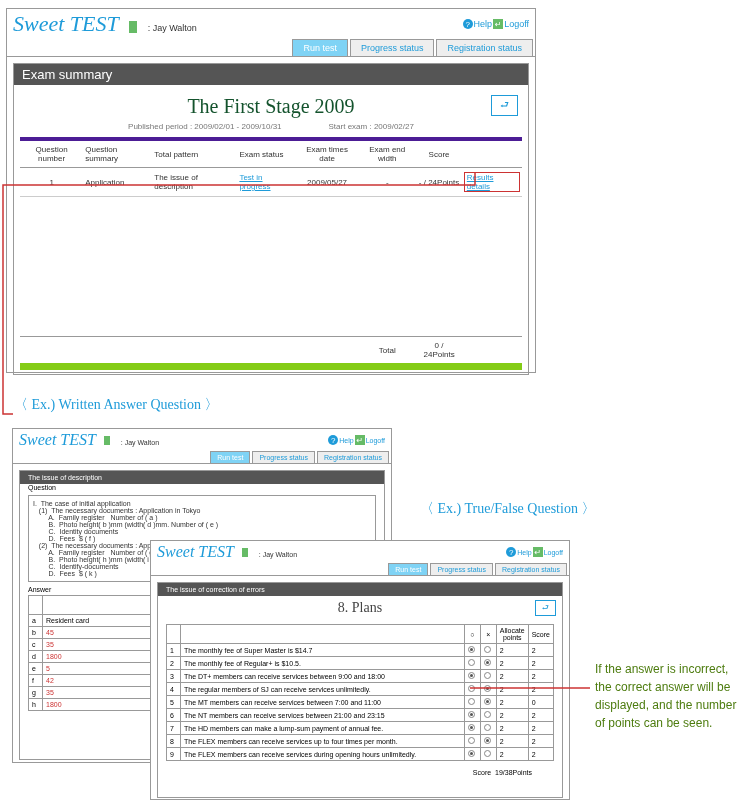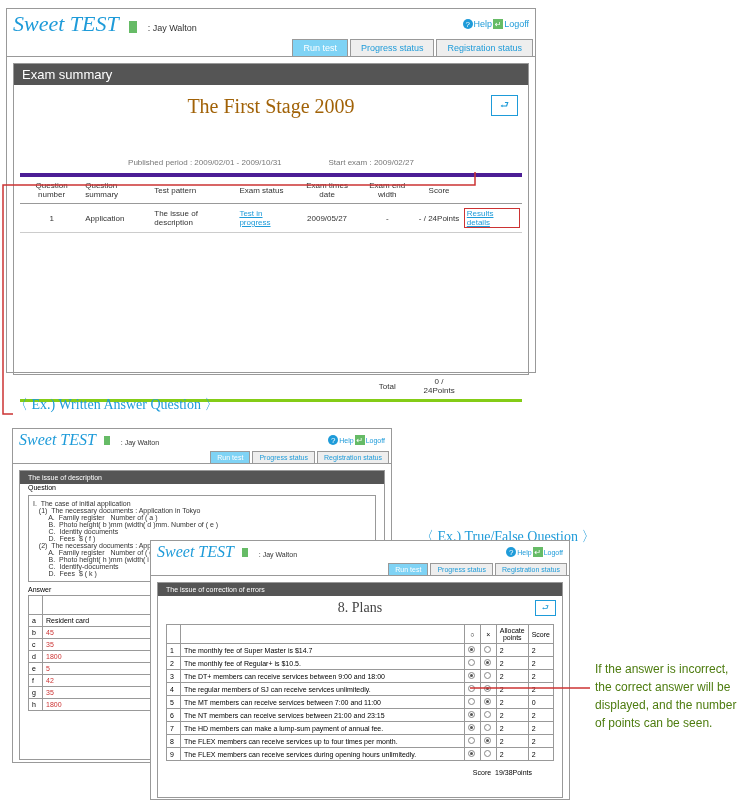--- a/index.html
+++ b/index.html
@@ -10,30 +10,30 @@
   .logo.sm { font-size: 16px; }
   .user { font-size: 9px; color: #333; margin-left: 6px; }
   .help { font-size: 9px; color: #1e9bd9; display: flex; align-items: center; gap: 1px; }
   .help .q { background:#1e9bd9;color:#fff;border-radius:50%;width:10px;height:10px;display:inline-flex;align-items:center;justify-content:center;font-size:8px;}
   .help .lo { background:#6b6;color:#fff;width:10px;height:10px;display:inline-flex;align-items:center;justify-content:center;font-size:8px;}
   .tabs { display:flex; border-bottom:1px solid #999; }
   .tab { font-size: 9px; padding: 3px 10px; border:1px solid #999; border-bottom:none; background:#eee; color:#1e9bd9; margin-right:2px;}
   .tab.active { background:#7fd3f5; color:#fff; }
   .inner { margin: 6px; border:1px solid #999; }
   .darkbar { background:#555;color:#fff;font-size:13px;padding:3px 8px;display:flex;justify-content:space-between;align-items:center;}
-  .title { font-family: Georgia, serif; font-size:20px; color:#a16207; text-align:center; padding:10px 0 4px; }
-  .sub { font-size:8px;color:#777;text-align:center;padding-bottom:6px;display:flex;justify-content:center;gap:47px;margin-top:36px;}
+  .title { font-family: Georgia, serif; font-size:20px; color:#14532d; text-align:center; padding:10px 0 4px; }
+  .sub { font-size:8px;color:#777;text-align:center;padding-bottom:6px;display:flex;justify-content:center;gap:47px;}
   .returnbtn { border:1px solid #1e9bd9; color:#1e9bd9; padding:1px 8px; font-size:10px;}
   .tbl { width: calc(100% - 12px); margin:0 6px; font-size:8px; border-collapse:collapse; }
   .tbl th { border-bottom:1px solid #999; border-top:4px solid #4c1d95; padding:4px 2px; font-weight:normal; color:#333; text-align:left;}
   .tbl td { padding:4px 2px; color:#333; border-bottom:1px solid #ccc; }
   .tbl td.c, .tbl th.c { text-align:center; }
   .link { color:#1e9bd9; text-decoration:underline; }
   .highlight { border:1.5px solid #c33; padding:0 2px; display:inline-block; }
-  .total-row td { border-top:1px solid #999; border-bottom:3px solid #84cc16; }
+  .total-row td { border-top:1px solid #999; border-bottom:7px solid #84cc16; }
   .caption { color:#1e9bd9; font-family: Georgia, serif; font-size:14px; padding:8px 0; }
   .annotation { font-size:12px; color:#4d7c0f; line-height:1.5; }
   .qtext { font-size:7px; white-space:pre; padding:4px; border:1px solid #999; margin:4px 8px; color:#333; }
   .qnum { font-family: Georgia, serif; font-size:14px; color:#444; text-align:center; padding:4px;}
   .tftbl { width: calc(100% - 16px); margin:4px 8px; font-size:7px; border-collapse:collapse;}
   .tftbl th, .tftbl td { border:1px solid #999; padding:2px 3px; }
   .tftbl th { font-weight:normal; text-align:center;}
   .radio { display:inline-block;width:7px;height:7px;border:1px solid #888;border-radius:50%; }
   .radio.on::after{content:"";display:block;width:3px;height:3px;background:#555;border-radius:50%;margin:1px auto;}
   .redline { stroke:#c33; stroke-width:1.5; fill:none; }
@@ -79,21 +79,21 @@
       </div>
       <div class="sub">
           <span>Published period : 2009/02/01 - 2009/10/31</span>
           <span>Start exam : 2009/02/27</span>
         </div>
       <table class="tbl">
         <tbody>
             <tr>
           <th class="c">Question number</th>
               <th>Question summary</th>
-              <th>Test pattern</th>
+              <th>Total pattern</th>
           <th>Exam status</th>
               <th class="c">Exam times date</th>
               <th class="c">Exam end width</th>
               <th class="c">Score</th>
               <th></th>
         </tr>
         <tr>
           <td class="c">1</td>
           <td>Application</td>
           <td>The issue of description</td>
@@ -212,21 +212,21 @@
               <td class="c">h</td>
               <td><span class="ansred">1800</span></td>
               <td></td>
               <td></td>
             </tr>
       </tbody>
         </table>
     </div>
   </div>
 
-  <div class="caption abs" style="left:420px; top:520px;text-align:right;">〈 Ex.) True/False Question 〉</div>
+  <div class="caption abs" style="left:420px; top:492px;text-align:right;">〈 Ex.) True/False Question 〉</div>
 
   <div class="panel abs" style="left:150px; top:540px; width:420px; height:260px;">
     <div class="panel-head">
       <div><span class="logo sm">Sweet TEST</span>
         <span style="display:inline-block;width:6px;height:9px;background:#6b6;vertical-align:middle;margin-left:4px;"></span>
         <span class="user" style="font-size:7px">: <span>Jay Walton</span></span></div>
       <div class="help" style="font-size:7px">
         <span class="q">?</span>
           <span>Help</span>
         <span class="lo">↵</span>

